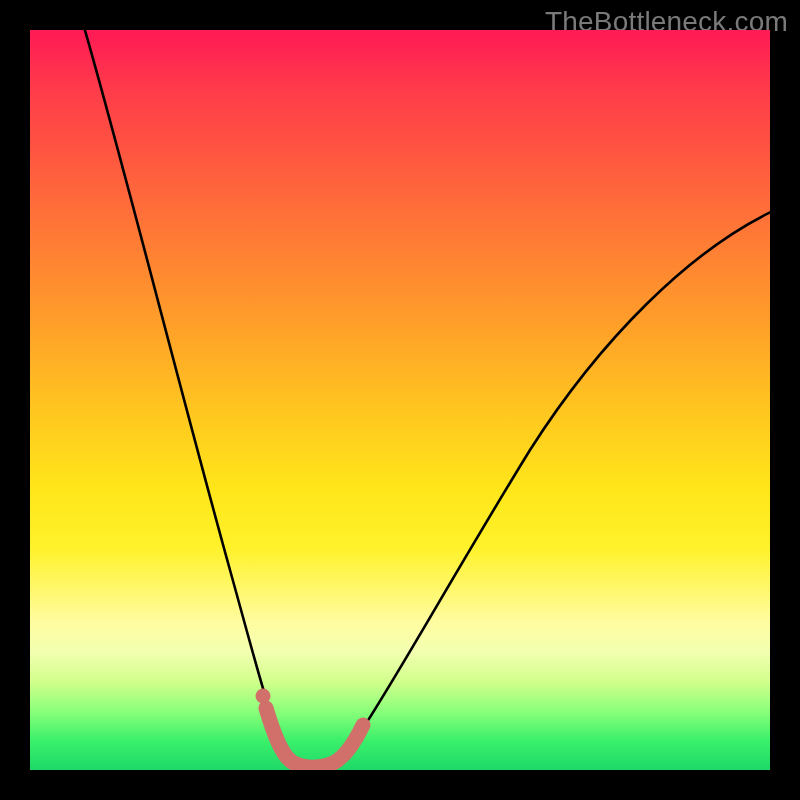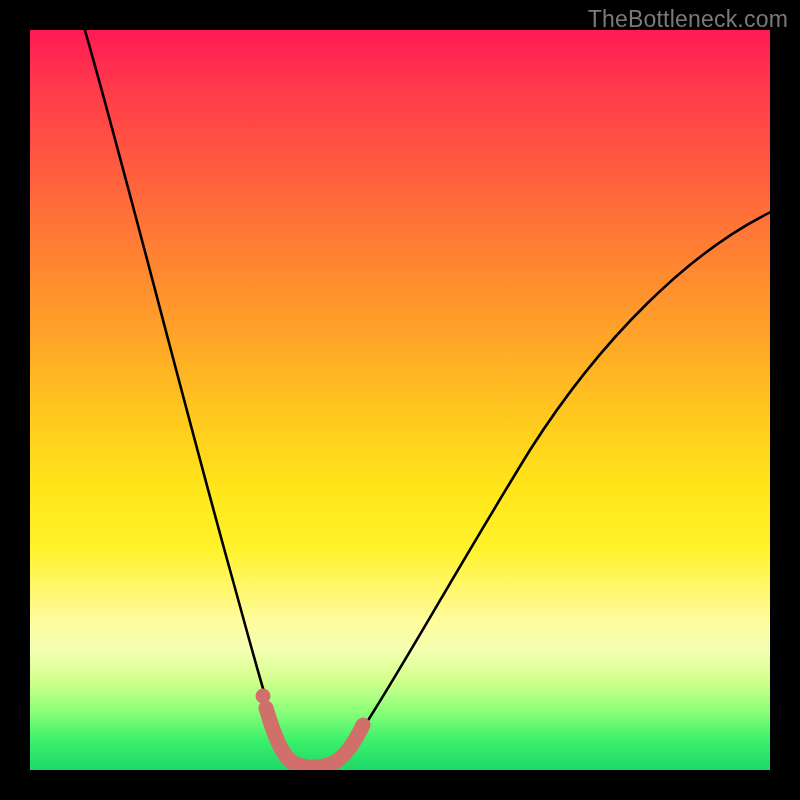--- a/index.html
+++ b/index.html
@@ -41,21 +41,21 @@
       #8cff7a 92%,
       #3bf06a 96%,
       #1ed969 100%
     );
   }
   .watermark {
     position: absolute;
     top: 6px;
     right: 12px;
     color: #7a7a7a;
-    font-size: 23px;
+    font-size: 28px;
     letter-spacing: 0.2px;
     user-select: none;
   }
   svg.curve {
     position: absolute;
     left: 0;
     top: 0;
     width: 740px;
     height: 740px;
   }

